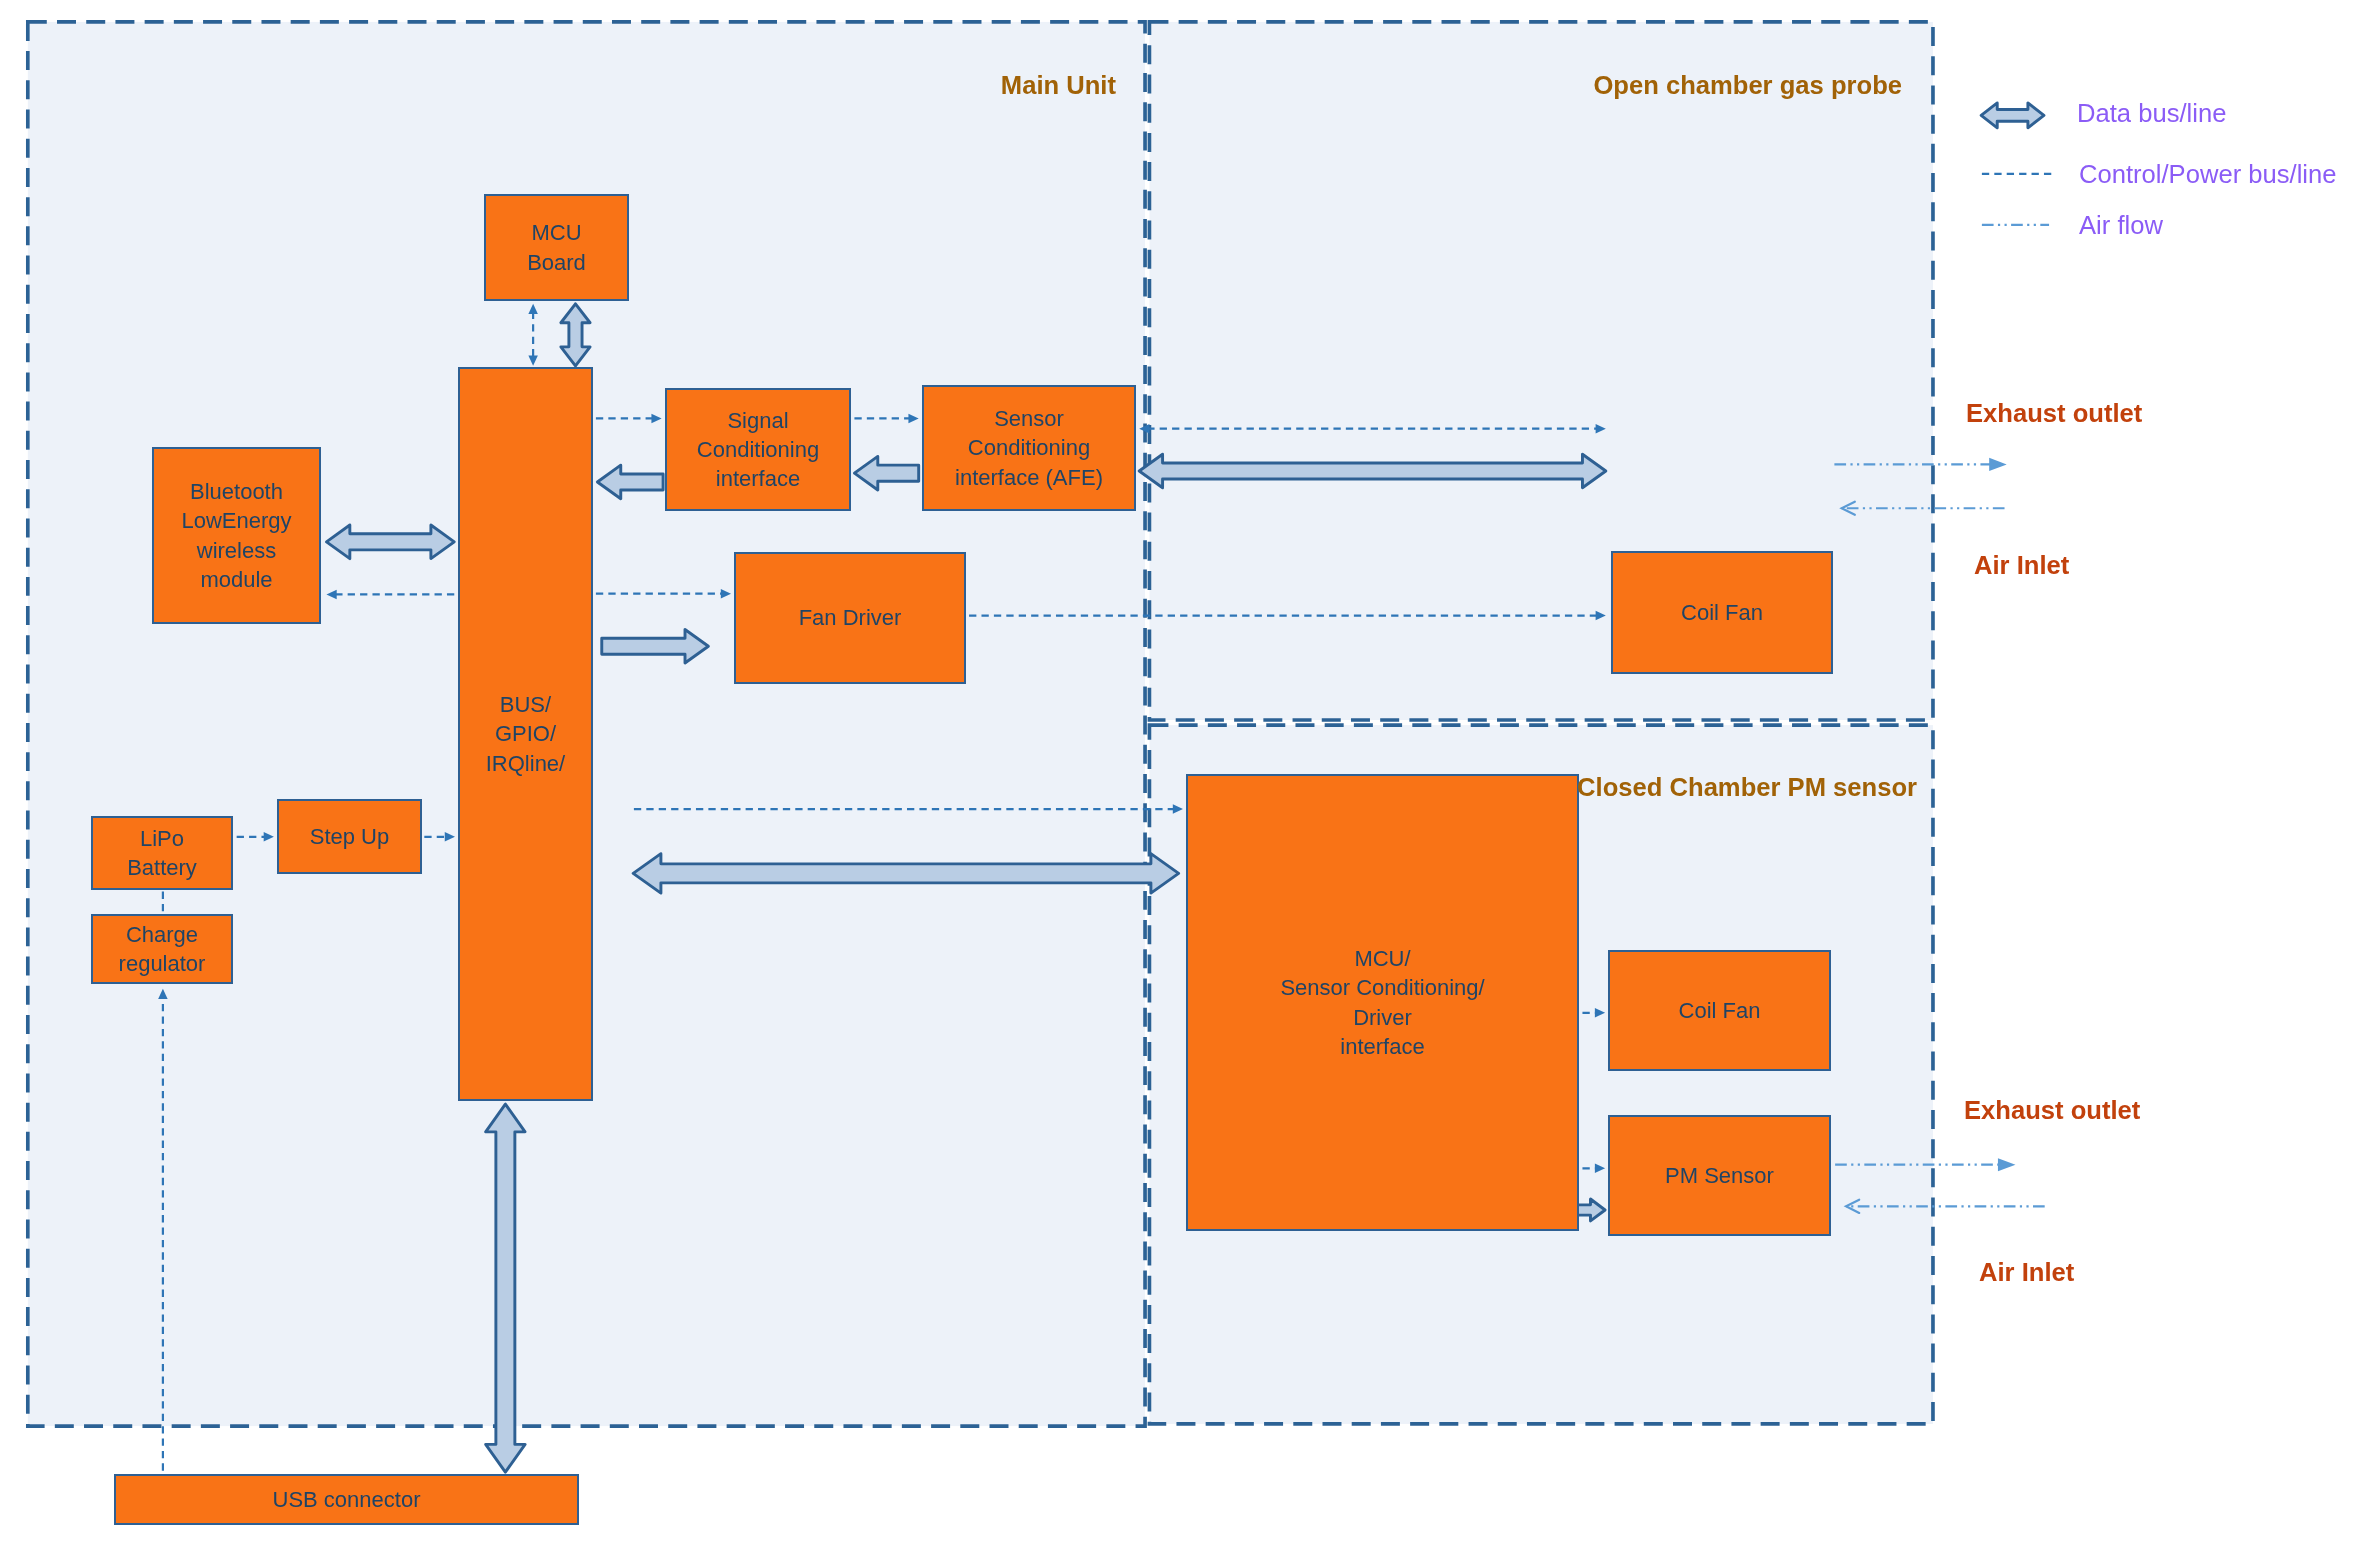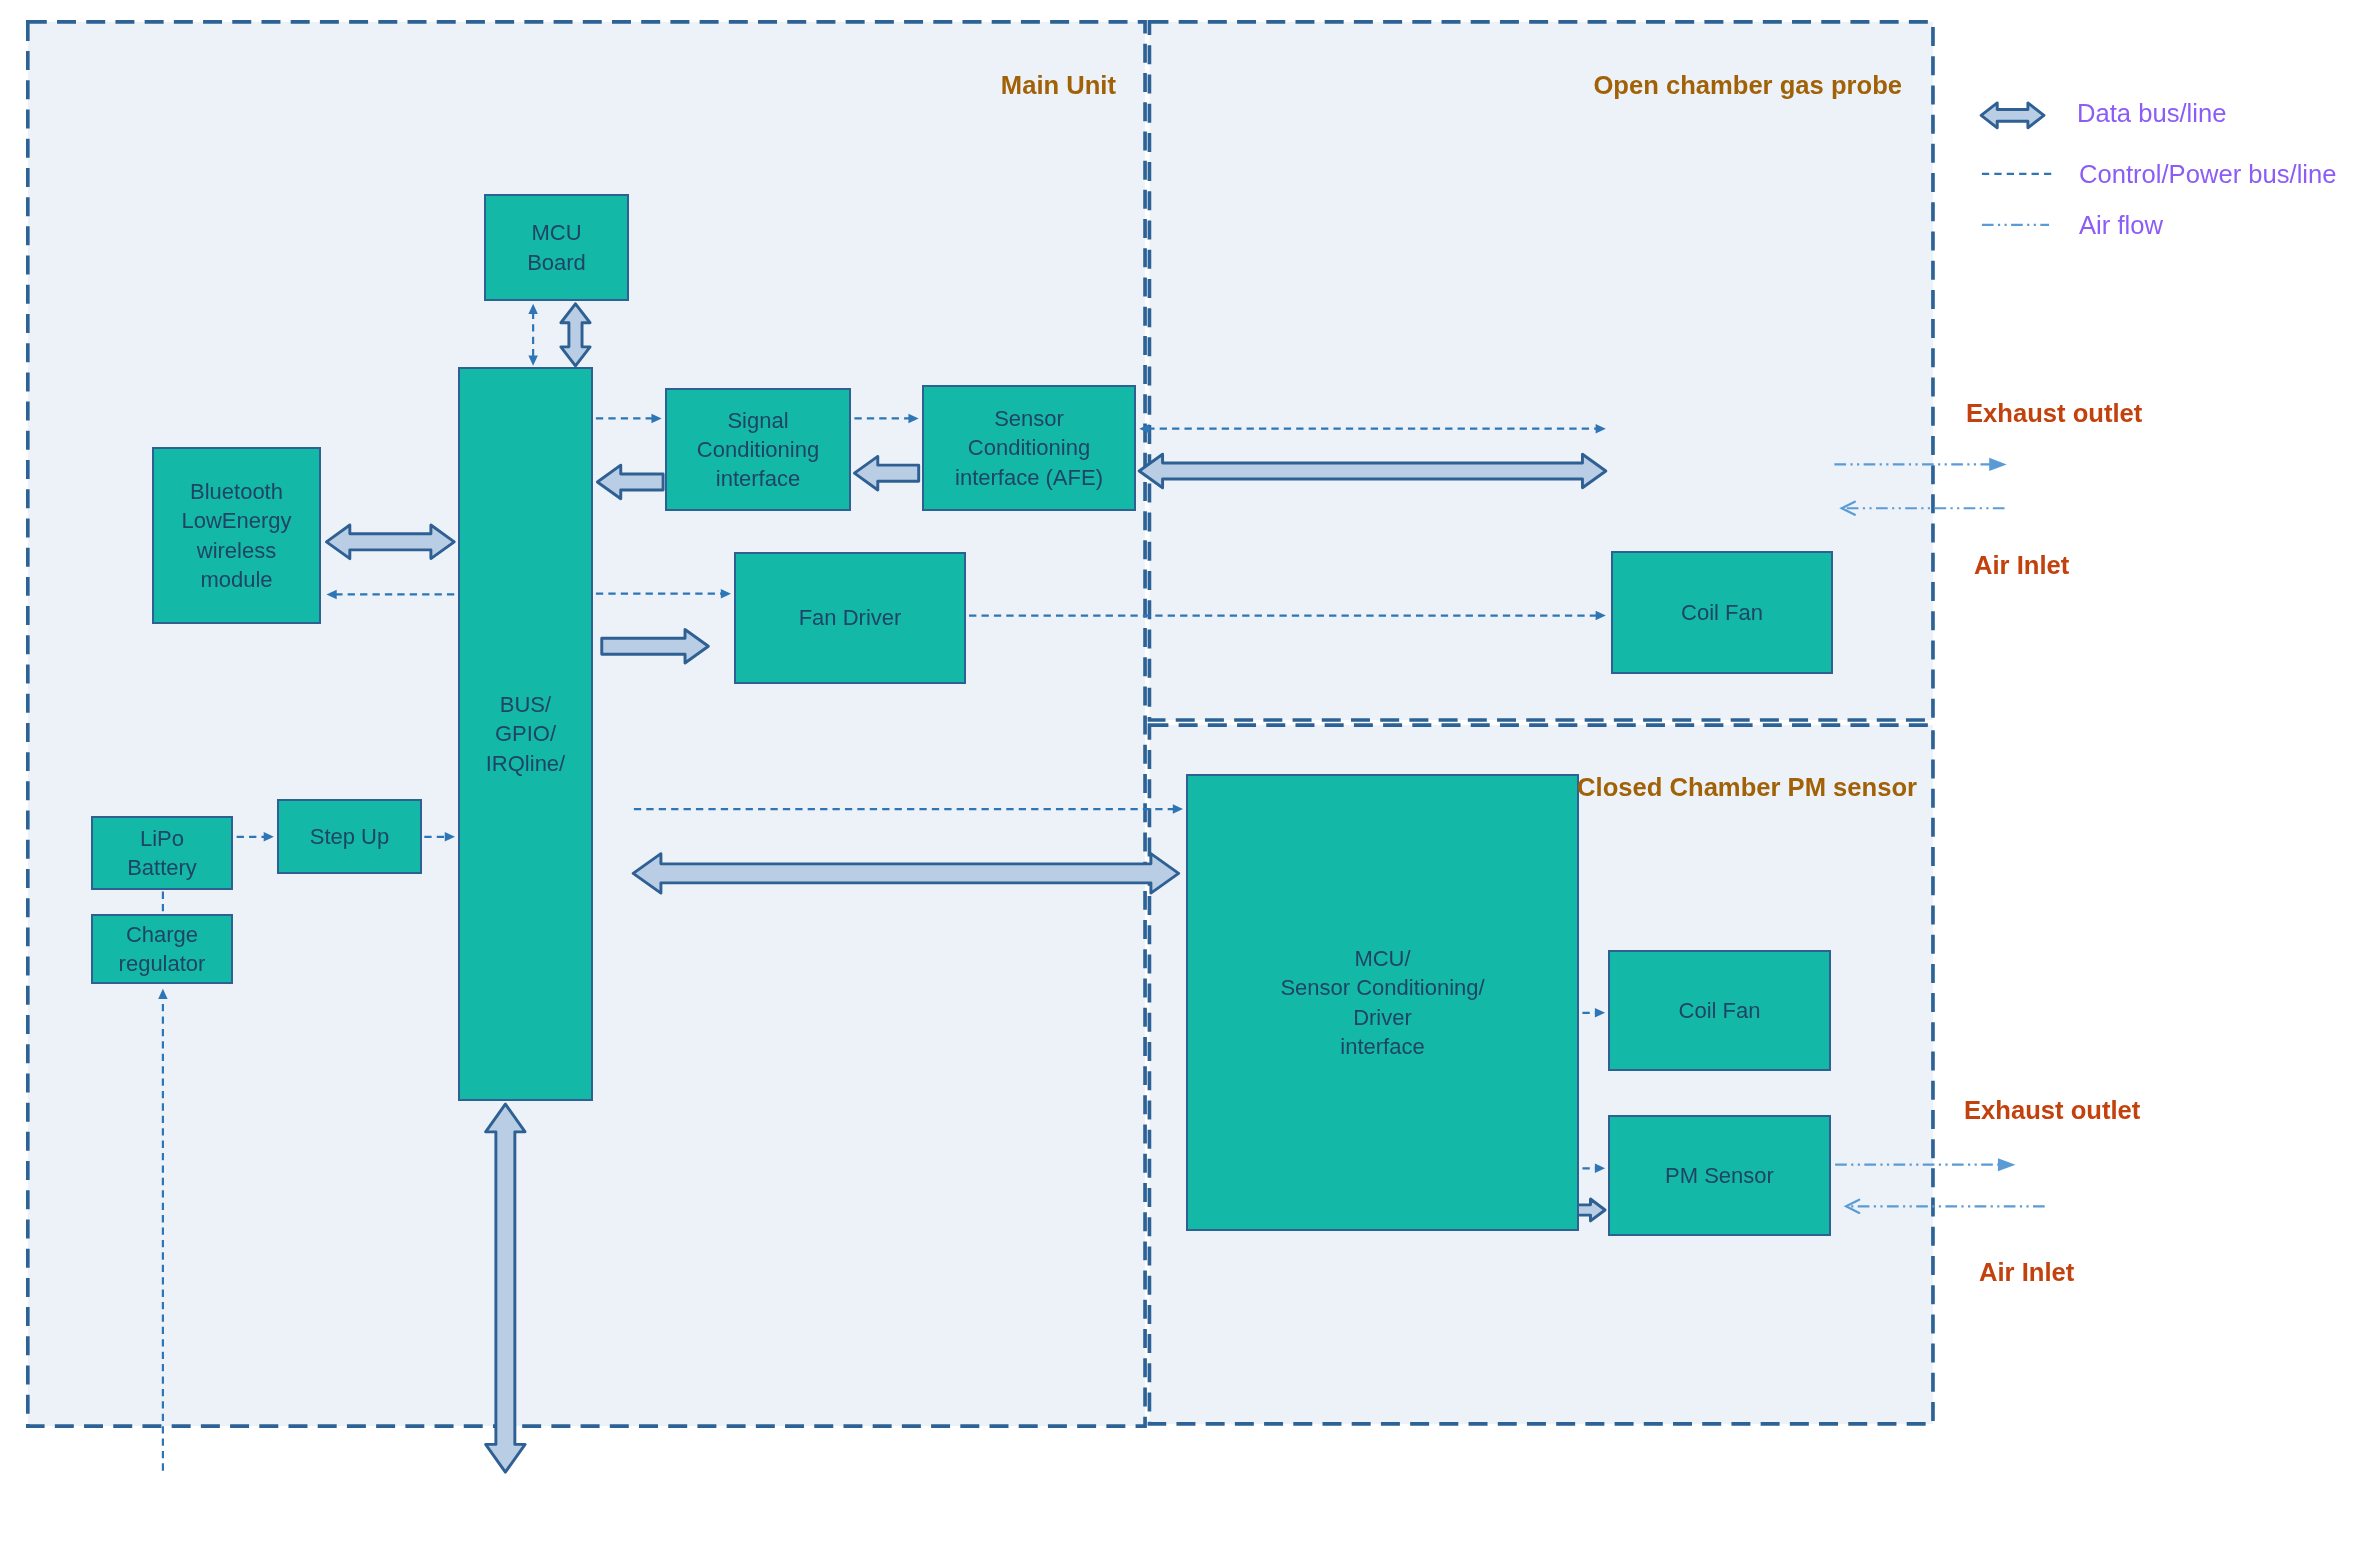--- a/index.html
+++ b/index.html
@@ -1,20 +1,20 @@
 <!DOCTYPE html>
 <html style="font-size:11.7px"><head>
 <meta charset="utf-8">
 <style>
   html,body{margin:0;padding:0;background:#ffffff;font-family:"Liberation Sans",sans-serif;}
   #canvas{position:relative;width:2377px;height:1551px;background:#ffffff;overflow:hidden;}
   #wires{position:absolute;left:0;top:0;z-index:1;}
   .block{
     position:absolute;z-index:3;box-sizing:border-box;
-    background:#14b8a6;border:2.9px solid #2e6093;
+    background:#f97316;border:2.9px solid #2e6093;
     display:flex;align-items:center;justify-content:center;
     color:#1f4466;font-size:22px;line-height:1.32;text-align:center;
   }
   .block span{white-space:pre-line;}
   .rtitle{
     position:absolute;z-index:4;color:#a16207;font-weight:bold;font-size:25.6px;
     white-space:nowrap;transform:translate(0,-50%);
   }
   .anchor-right{transform:translate(-100%,-50%);}
   .flowlabel{
@@ -125,20 +125,23 @@
       <span>LiPo
 Battery</span>
     </div>
   <div class="block" style="left:277px;top:799px;width:145px;height:75px">
       <span>Step Up</span>
     </div>
   <div class="block" style="left:91px;top:914px;width:142px;height:70px">
       <span>Charge
 regulator</span>
     </div>
+  <div class="block" style="left:114px;top:1474px;width:465px;height:51px">
+      <span>USB connector</span>
+    </div>
   <div class="block" style="left:1611px;top:551px;width:222px;height:123px">
       <span>Coil Fan</span>
     </div>
   <div class="block" style="left:1186px;top:774px;width:393px;height:457px">
       <span>MCU/
 Sensor Conditioning/
 Driver
 interface</span>
     </div>
   <div class="block" style="left:1608px;top:950px;width:223px;height:121px">

